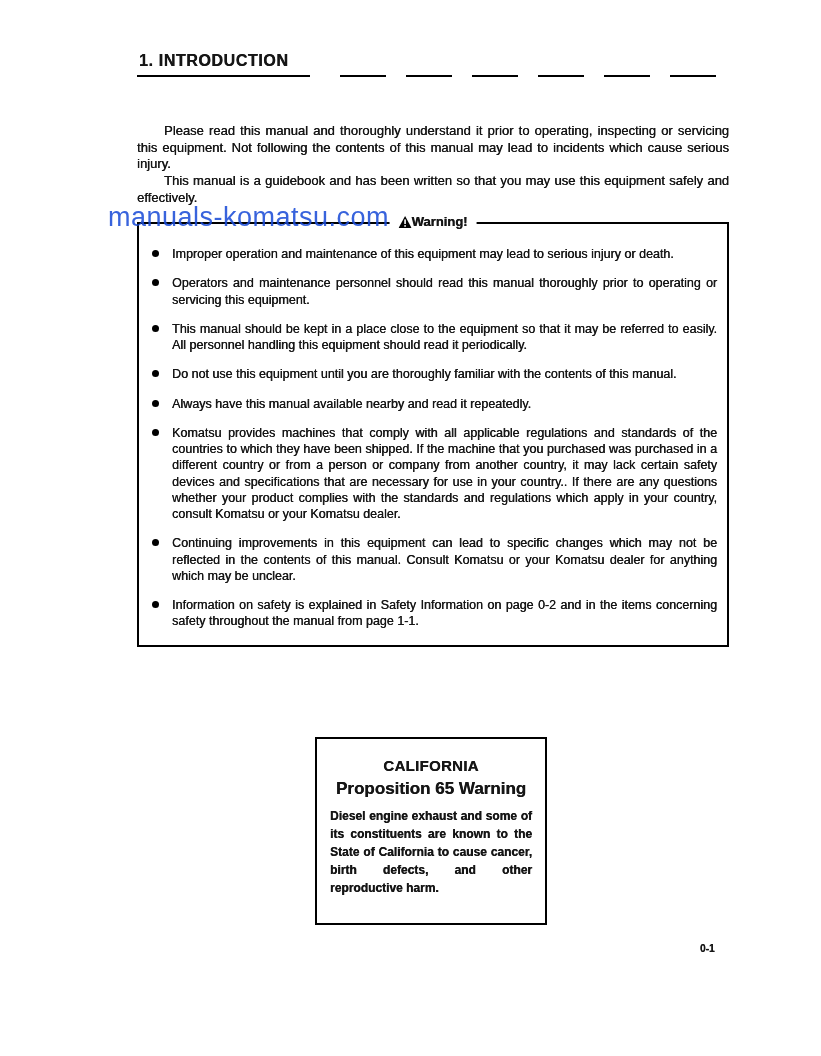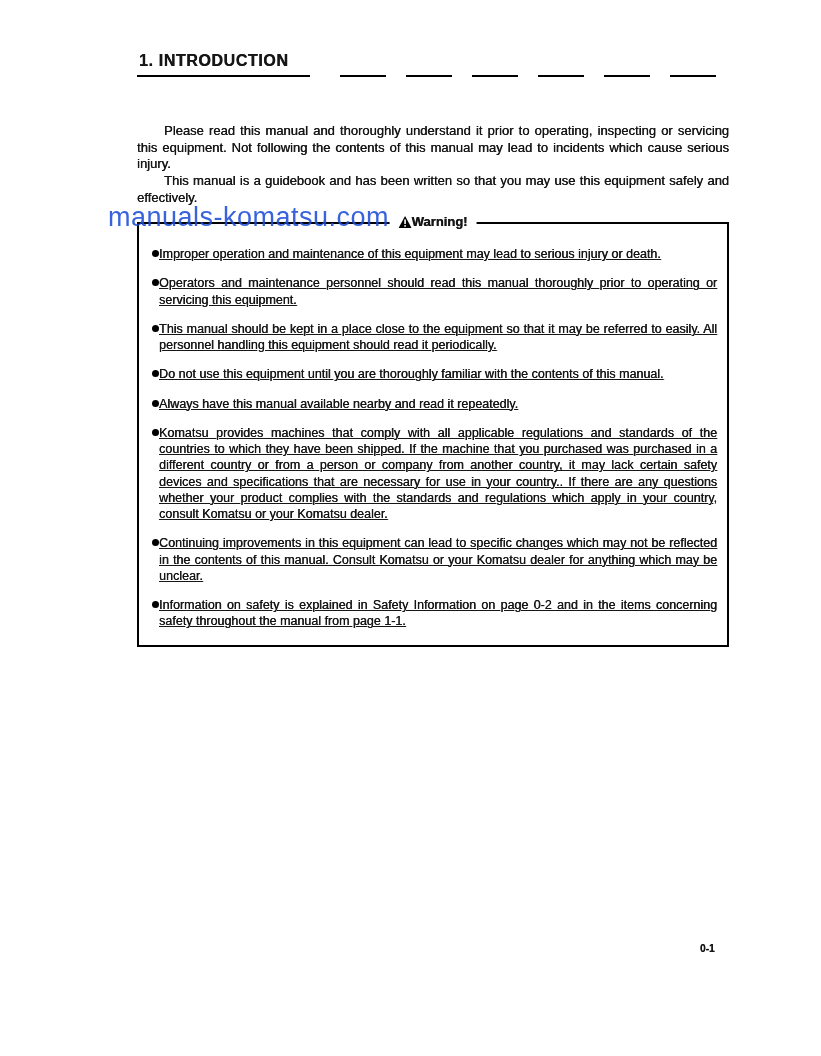--- a/index.html
+++ b/index.html
@@ -52,25 +52,24 @@
     position: absolute; top: -10px; left: 50%;
     transform: translateX(-50%);
     background: #fff;
     padding: 0 9px;
     font-size: 13px; font-weight: bold;
     display: flex; align-items: center; 
     white-space: nowrap;
   }
   .warning-icon { display: inline-flex; }
   .warning-item {
-    display: flex; gap: 0;
+    display: flex; gap: 13px;
     margin: 0 0 13px 0;
     font-size: 12.5px; line-height: 1.3;
     text-align: justify;
-    text-decoration: underline;
   }
   .bullet {
     flex: 0 0 auto;
     width: 7px; height: 7px;
     background: #000; border-radius: 50%;
     margin-top: 4px; margin-left: 3px;
   }
 
   .california-box {
     position: absolute;
@@ -163,18 +162,23 @@
         <span>Continuing improvements in this equipment can lead to specific changes which may not be reflected in the contents of this manual.  Consult Komatsu or your Komatsu dealer for anything which may be unclear.</span>
       </div>
       <div class="warning-item">
         <span class="bullet"></span>
         <span>Information on safety is explained in Safety Information on page 0-2 and in the items concerning safety throughout the manual from page 1-1.</span>
       </div>
     </div>
 
   </div>
 
+  <div class="california-box">
+    <p class="cal-title">CALIFORNIA</p>
+    <p class="cal-subtitle">Proposition 65 Warning</p>
+    <p class="cal-body">Diesel engine exhaust and some of its constituents are known to the State of California to cause cancer, birth defects, and other reproductive harm.</p>
+  </div>
 
   <div class="watermark">manuals-komatsu.com</div>
 
   <div class="page-number">0-1</div>
 
 </div>
 
 </body></html>

